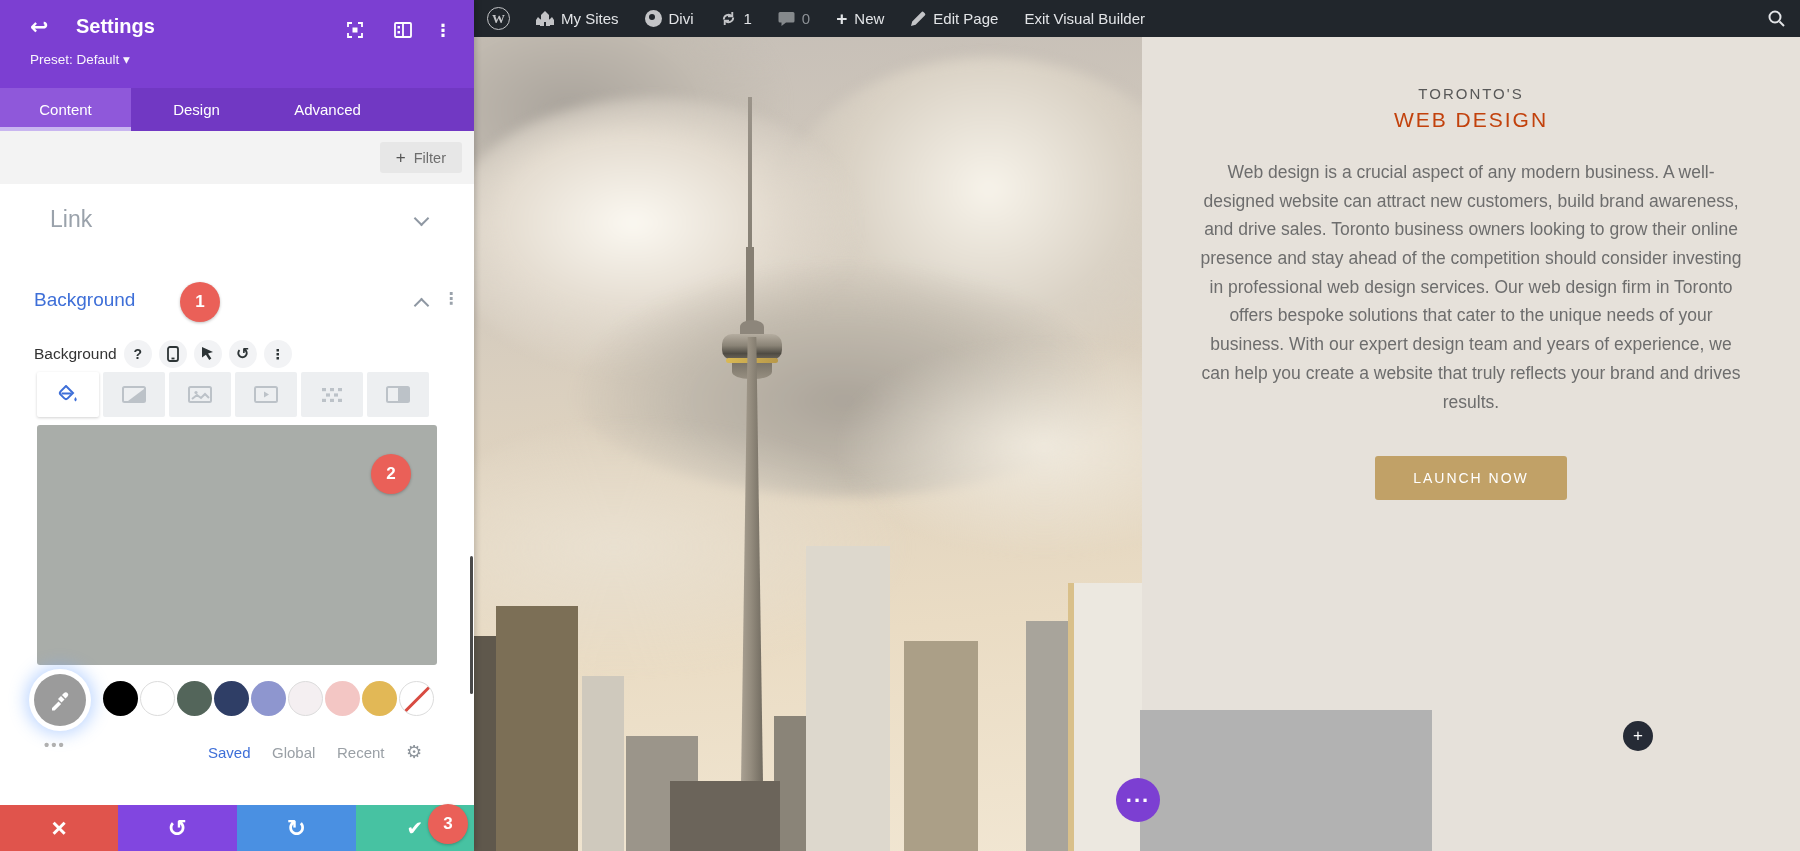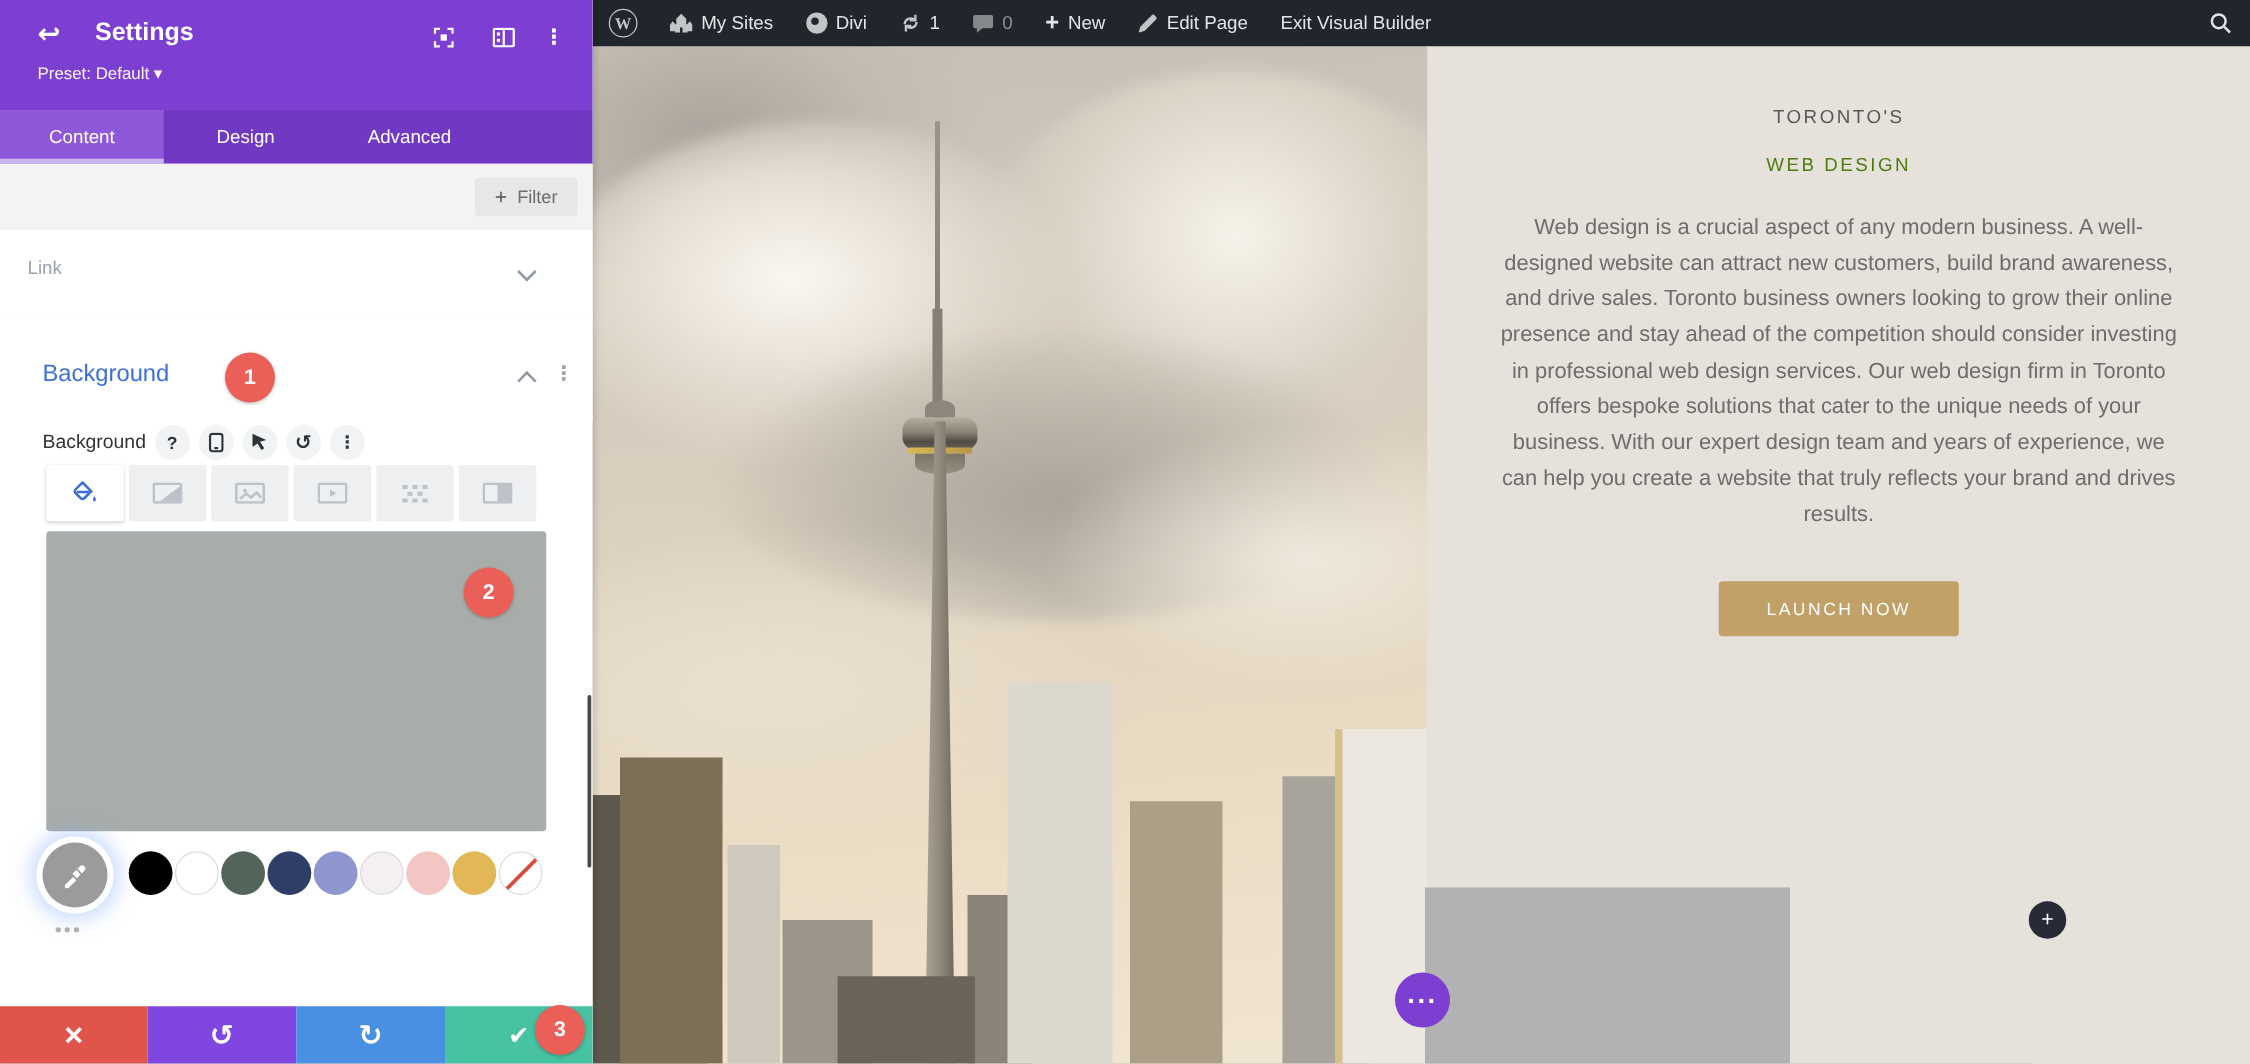--- a/index.html
+++ b/index.html
@@ -48,21 +48,21 @@
   .b5{left:300px;width:52px;height:135px;background:#8a8478;}
   .b6{left:332px;width:84px;height:305px;background:#ddd8cd;}
   .b7{left:430px;width:74px;height:210px;background:#ab9f87;}
   .b8{left:552px;width:70px;height:230px;background:#a8a49b;}
   .b9{left:594px;width:74px;height:268px;background:#ece8e0;box-shadow:inset 6px 0 0 #d9c08a;}
   .b10{left:196px;width:110px;height:70px;background:#6b645a;}
   .beige{position:absolute;left:668px;top:0;right:0;bottom:0;background:#e6e1da;}
   .hero{position:absolute;left:0;right:0;top:0;text-align:center;color:#5f5f5f;}
   .kicker{margin-top:48px;font-size:15px;letter-spacing:2px;color:#585858;}
   .trusted{margin-top:14px;font-size:64px;font-weight:300;letter-spacing:7px;color:#c7c5c2;line-height:1;}
-  .subhead{margin-top:22px;font-size:15px;letter-spacing:2px;color:#4d7c0f;}
+  .subhead{margin-top:6px;font-size:21px;letter-spacing:2px;color:#c2410c;}
   .para{width:544px;margin:26px auto 0;font-size:17.5px;line-height:1.64;color:#6d6d6d;text-align:center;}
   .cta{display:inline-block;margin-top:40px;background:#c1a167;color:#fff;font-size:14px;letter-spacing:2px;padding:14px 38px;border-radius:3px;cursor:pointer;}
   .gray-module{position:absolute;left:-2px;bottom:0;width:292px;height:141px;background:#b2b2b2;}
   .plus-btn{position:absolute;left:481px;top:684px;width:30px;height:30px;border-radius:50%;background:#262b36;color:#fff;display:flex;align-items:center;justify-content:center;font-size:17px;cursor:pointer;}
   .dots-btn{position:absolute;left:642px;top:741px;width:44px;height:44px;border-radius:50%;background:#7c3fd2;color:#fff;display:flex;align-items:center;justify-content:center;font-size:22px;font-weight:bold;letter-spacing:2px;cursor:pointer;z-index:25;}
   .dots-btn span{transform:translateY(-5px);}
 
   
   .panel{position:absolute;left:0;top:0;width:474px;height:851px;background:#fff;z-index:40;box-shadow:2px 0 6px rgba(0,0,0,.18);}
   .p-header{position:absolute;left:0;top:0;right:0;height:88px;background:#7c3fd2;color:#fff;}
@@ -76,21 +76,21 @@
   .p-tabs{position:absolute;left:0;top:88px;right:0;height:43px;background:#7138c3;display:flex;}
   .p-tab{width:131px;display:flex;align-items:center;justify-content:center;color:#fff;font-size:15px;cursor:pointer;position:relative;}
   .p-tab.active{background:#8f58da;}
   .p-tab.active::after{content:"";position:absolute;left:0;right:0;bottom:0;height:4px;background:#c9b6f0;}
   .p-search{position:absolute;left:0;top:131px;right:0;height:53px;background:#f3f3f3;border-bottom:1px solid #e6e6e6;display:flex;align-items:center;}
   .search-input{margin-left:34px;color:#9aa0a6;font-size:15px;flex:1;}
   .filter-btn{position:absolute;right:12px;top:11px;height:31px;padding:0 16px;background:#e7e7e7;border-radius:3px;display:flex;align-items:center;gap:8px;color:#6d6d6d;font-size:14.5px;cursor:pointer;}
   .filter-btn .plus{font-size:17px;color:#555;}
   .sec{position:absolute;left:0;right:0;background:#fff;}
   .sec-link{top:184px;height:69px;border-bottom:1px solid #ececec;}
-  .sec-title-gray{position:absolute;left:22px;top:22px;font-size:15px;color:#9aa2ab;cursor:pointer;}
+  .sec-title-gray{position:absolute;left:50px;top:22px;font-size:23px;color:#9aa2ab;cursor:pointer;}
   .chev{display:inline-block;width:9px;height:9px;border-right:2px solid #8f98a3;border-bottom:2px solid #8f98a3;}
   .chev.down{transform:rotate(45deg);}
   .chev.up{transform:rotate(-135deg);}
   .chev-pos{position:absolute;left:416px;top:26px;cursor:pointer;}
   .sec-bg-head{top:253px;height:84px;}
   .sec-title-blue{position:absolute;left:34px;top:36px;font-size:19px;color:#3e6fd8;cursor:pointer;}
   .chev-pos2{position:absolute;left:416px;top:44px;cursor:pointer;}
   .kebab-gray{position:absolute;left:443px;top:36px;font-size:16px;color:#9aa2ab;font-weight:bold;cursor:pointer;}
   .badge{position:absolute;width:40px;height:40px;border-radius:50%;background:#ea6058;color:#fff;font-size:17px;font-weight:bold;display:flex;align-items:center;justify-content:center;z-index:50;box-shadow:0 1px 3px rgba(0,0,0,.25);}
   .badge1{left:180px;top:282px;}
@@ -374,20 +374,26 @@
           <div class="swatch" style="background: rgb(142, 150, 207);"></div>
           <div class="swatch bordered" style="background: rgb(244, 239, 241);"></div>
           <div class="swatch" style="background: rgb(243, 198, 196);"></div>
           <div class="swatch" style="background: rgb(226, 184, 86);"></div>
           <div class="swatch bordered slash" style="background: rgb(255, 255, 255);"></div>
         </div>
     </div>
 
     <div class="more-dots">•••</div>
 
+    <div class="swatch-links">
+      <span class="lnk saved">Saved</span>
+      <span class="lnk global">Global</span>
+      <span class="lnk recent">Recent</span>
+      <span class="gear">⚙</span>
+    </div>
 
     <div class="p-actions">
       <div class="act discard">×</div>
       <div class="act undo">↺</div>
       <div class="act redo">↻</div>
       <div class="act save">✔</div>
     </div>
 
     <div class="scroll-thumb"></div>
 

